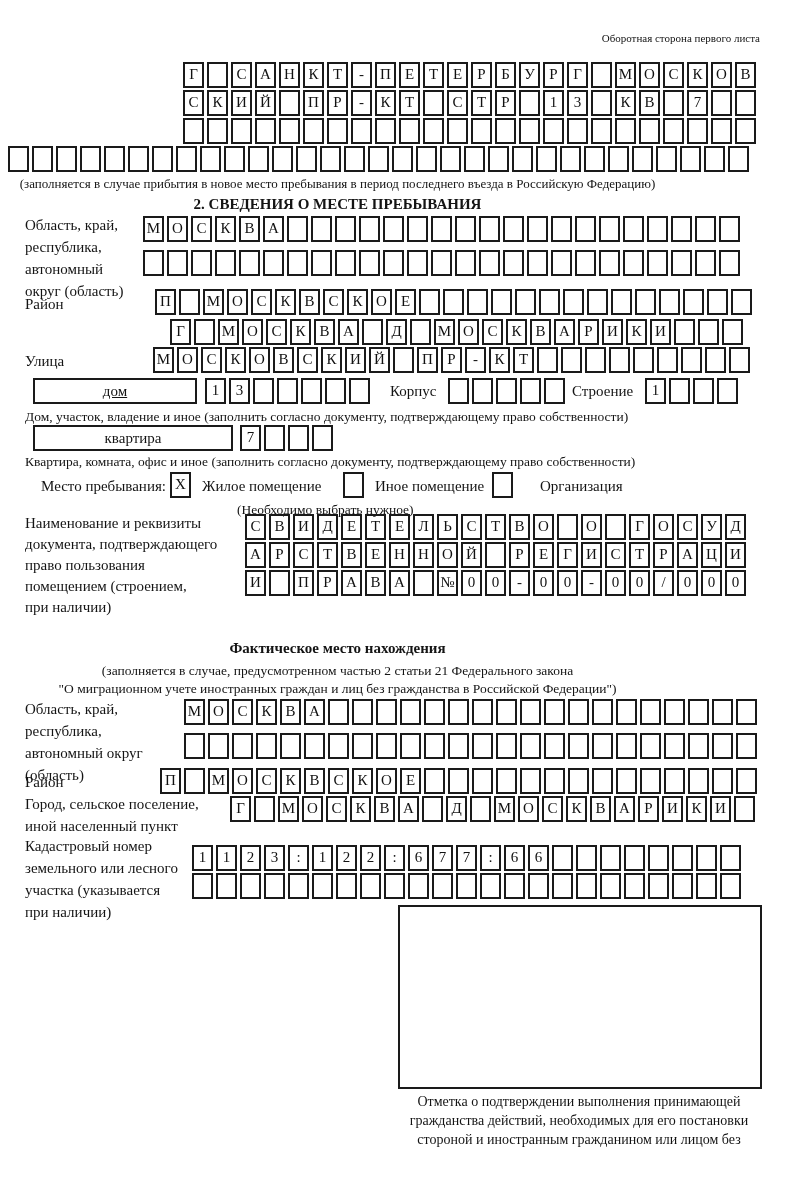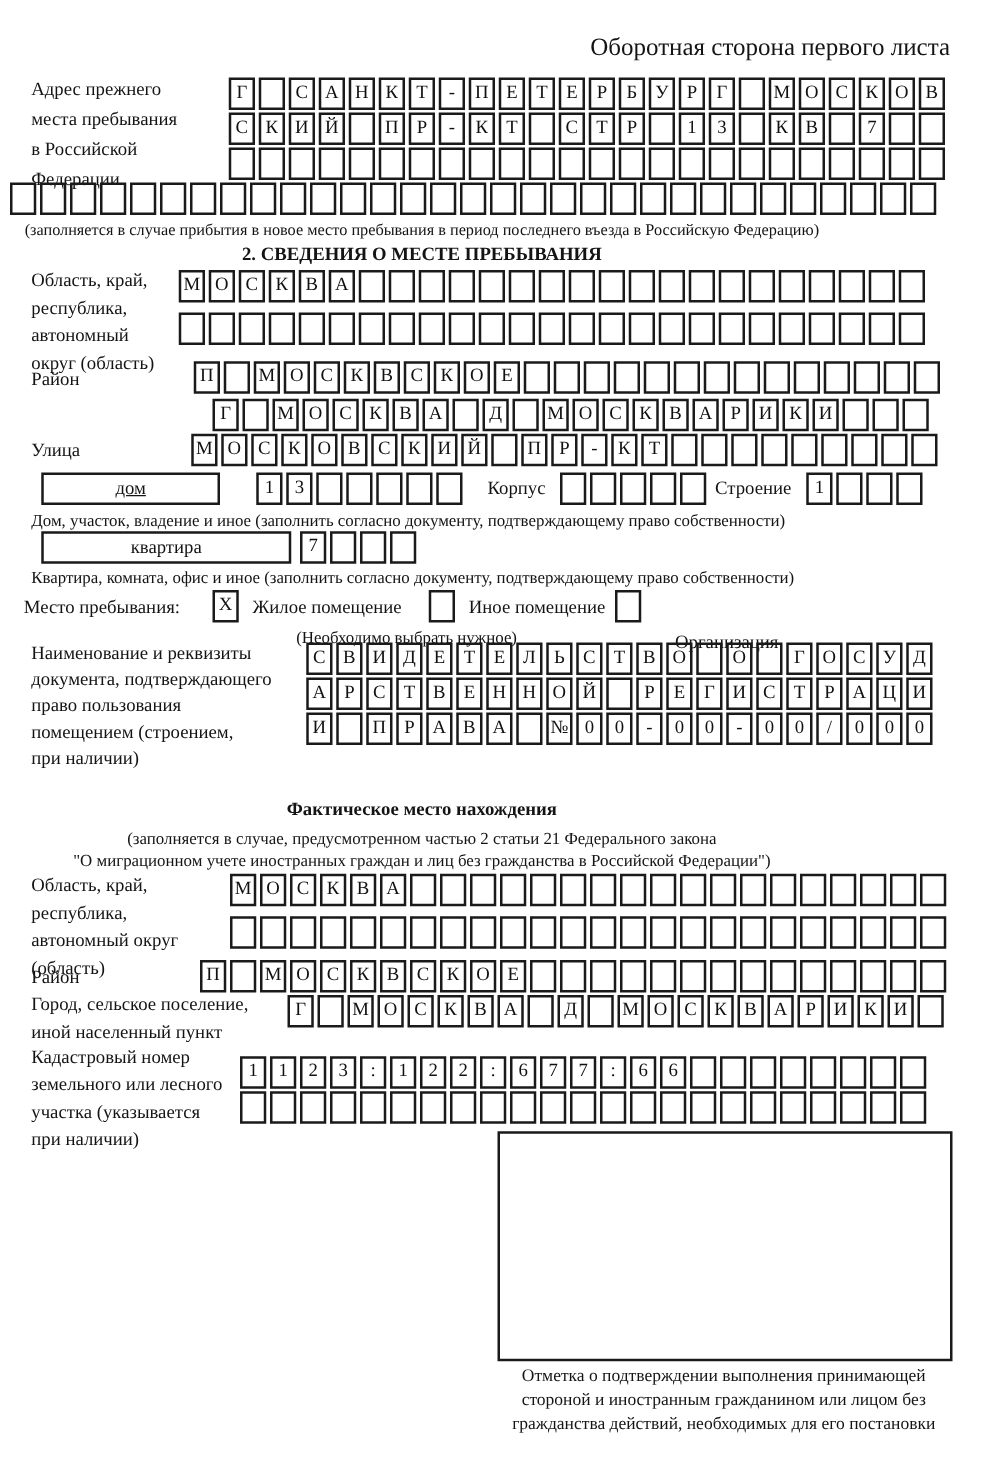--- a/index.html
+++ b/index.html
@@ -28,28 +28,22 @@
     text-align:center;font:15px/22px "Liberation Serif","DejaVu Serif",serif;
   }
   .bigbox{position:absolute;border:2px solid #1a1a1a;background:#fff;}
   .marknote{position:absolute;font-size:14px;line-height:19px;text-align:center;}
 </style>
 </head>
 <body>
 
 <div class="page">
 
-  <div class="lbl" style="top:26px;right:40px;font-size:20px;">Оборотная сторона первого листа</div>
-
-  <div class="lbl lh24" style="left:25px;top:60px;">
-      <div>Адрес прежнего</div>
-      <div>места пребывания</div>
-      <div>в Российской</div>
-      <div>Федерации</div>
-    </div>
+  <div class="lbl" style="top:26px;right:40px;font-size:11px;">Оборотная сторона первого листа</div>
+
   <div class="row" style="left:183px;top:62px;">
       <span class="cell">Г</span>
       <span class="cell"></span>
       <span class="cell">С</span>
       <span class="cell">А</span>
       <span class="cell">Н</span>
       <span class="cell">К</span>
       <span class="cell">Т</span>
       <span class="cell">-</span>
       <span class="cell">П</span>
@@ -297,21 +291,21 @@
       <span class="cell"></span>
       <span class="cell"></span>
       <span class="cell"></span>
       <span class="cell"></span>
       <span class="cell"></span>
       <span class="cell"></span>
       <span class="cell"></span>
       <span class="cell"></span>
     </div>
 
-  <div class="wbox" style="left:33px;top:378px;width:143px;text-decoration:underline;">дом</div>
+  <div class="wbox" style="left:33px;top:378px;width:164px;text-decoration:underline;">дом</div>
   <div class="row" style="left:205px;top:378px;">
       <span class="cell">1</span>
       <span class="cell">3</span>
       <span class="cell"></span>
       <span class="cell"></span>
       <span class="cell"></span>
       <span class="cell"></span>
       <span class="cell"></span>
     </div>
   <div class="lbl" style="left:390px;top:380px;line-height:22px;">Корпус</div>
@@ -333,33 +327,33 @@
 
   <div class="wbox" style="left:33px;top:425px;width:200px;">квартира</div>
   <div class="row" style="left:240px;top:425px;">
       <span class="cell">7</span>
       <span class="cell"></span>
       <span class="cell"></span>
       <span class="cell"></span>
     </div>
   <div class="caption" style="left:25px;top:453px;">Квартира, комната, офис и иное (заполнить согласно документу, подтверждающему право собственности)</div>
 
-  <div class="lbl" style="left:19px;top:474px;">Место пребывания:</div>
+  <div class="lbl" style="left:41px;top:474px;">Место пребывания:</div>
   <div class="row" style="left:170px;top:472px;">
     <span class="cell">X</span>
   </div>
   <div class="lbl" style="left:202px;top:474px;">Жилое помещение</div>
   <div class="row" style="left:343px;top:472px;">
     <span class="cell"></span>
   </div>
   <div class="lbl" style="left:375px;top:474px;">Иное помещение</div>
   <div class="row" style="left:492px;top:472px;">
     <span class="cell"></span>
   </div>
-  <div class="lbl" style="left:540px;top:474px;margin-top:28px;">Организация</div>
+  <div class="lbl" style="left:540px;top:474px;">Организация</div>
   <div class="caption" style="left:237px;top:501px;">(Необходимо выбрать нужное)</div>
 
   <div class="lbl lh21" style="left:25px;top:513px;">
       <div>Наименование и реквизиты</div>
       <div>документа, подтверждающего</div>
       <div>право пользования</div>
       <div>помещением (строением,</div>
       <div>при наличии)</div>
     </div>
   <div class="row" style="left:245px;top:514px;">
@@ -608,17 +602,17 @@
       <span class="cell"></span>
       <span class="cell"></span>
       <span class="cell"></span>
       <span class="cell"></span>
       <span class="cell"></span>
     </div>
 
   <div class="bigbox" style="left:398px;top:905px;width:360px;height:180px;"></div>
   <div class="marknote" style="left:394px;top:1092px;width:370px;">
       <div>Отметка о подтверждении выполнения принимающей</div>
+      <div>гражданства действий, необходимых для его постановки</div>
       <div>стороной и иностранным гражданином или лицом без</div>
-      <div>гражданства действий, необходимых для его постановки</div>
     </div>
 
 </div>
 
 </body></html>

